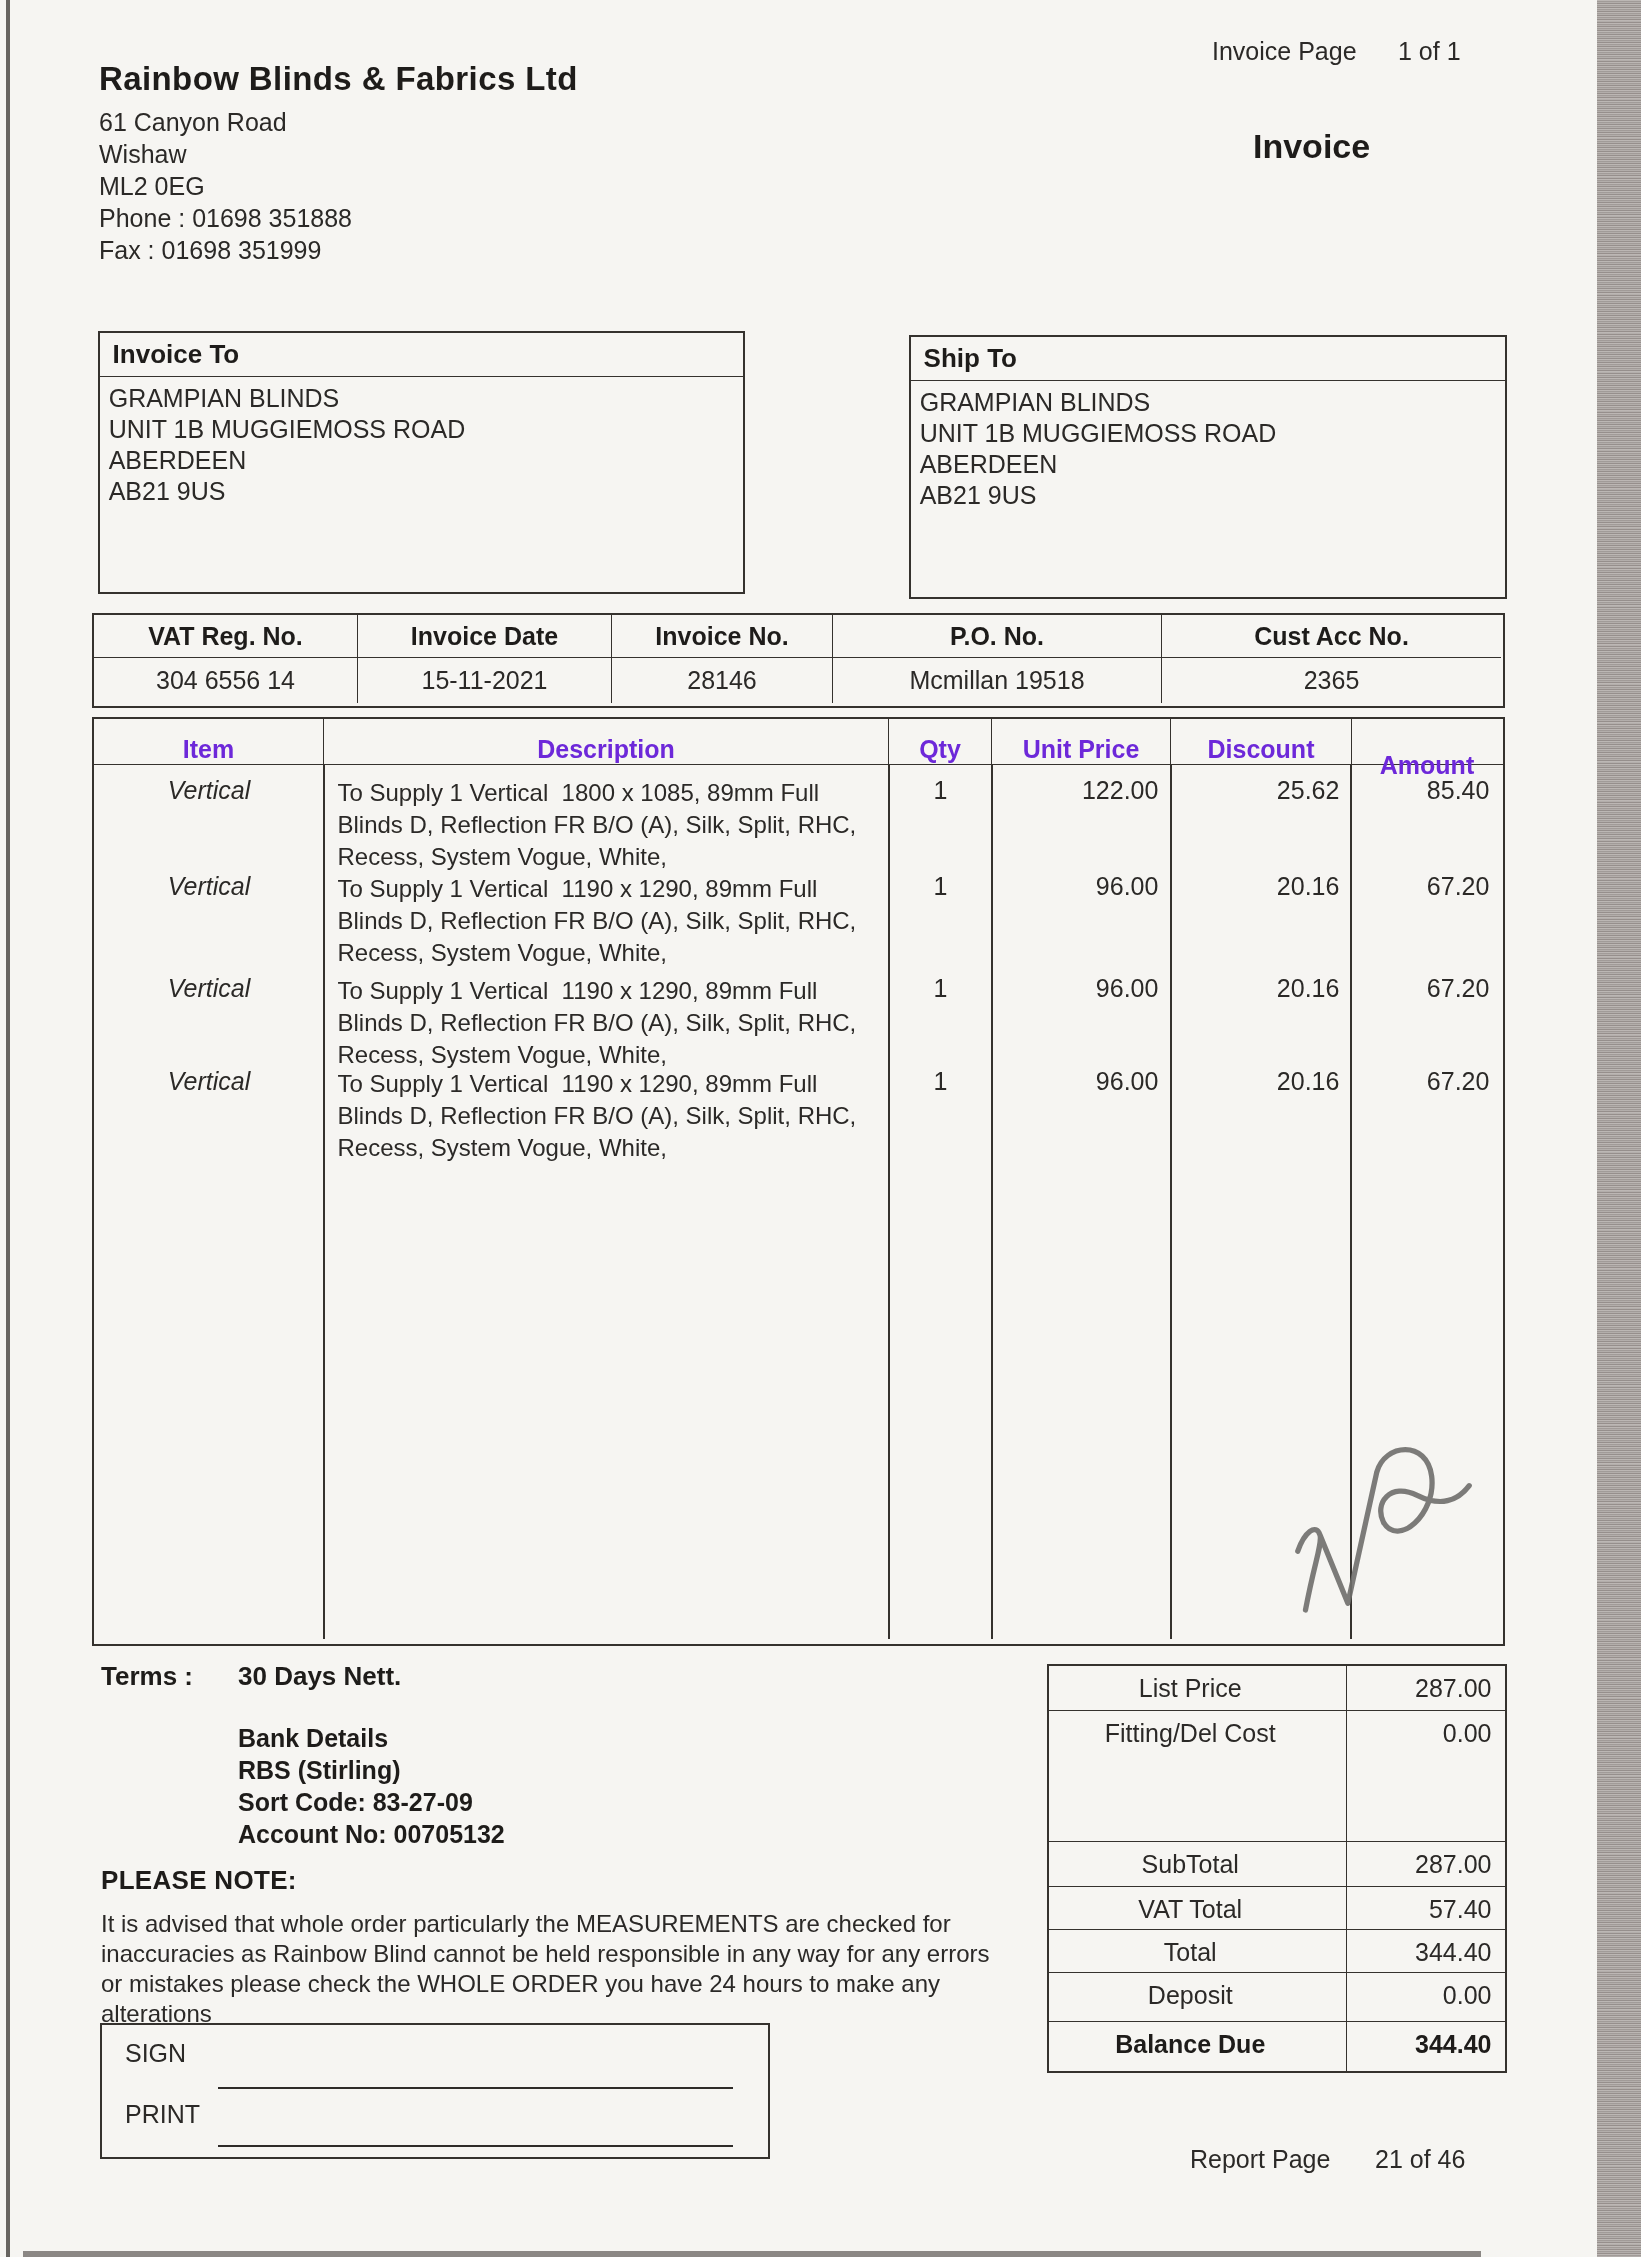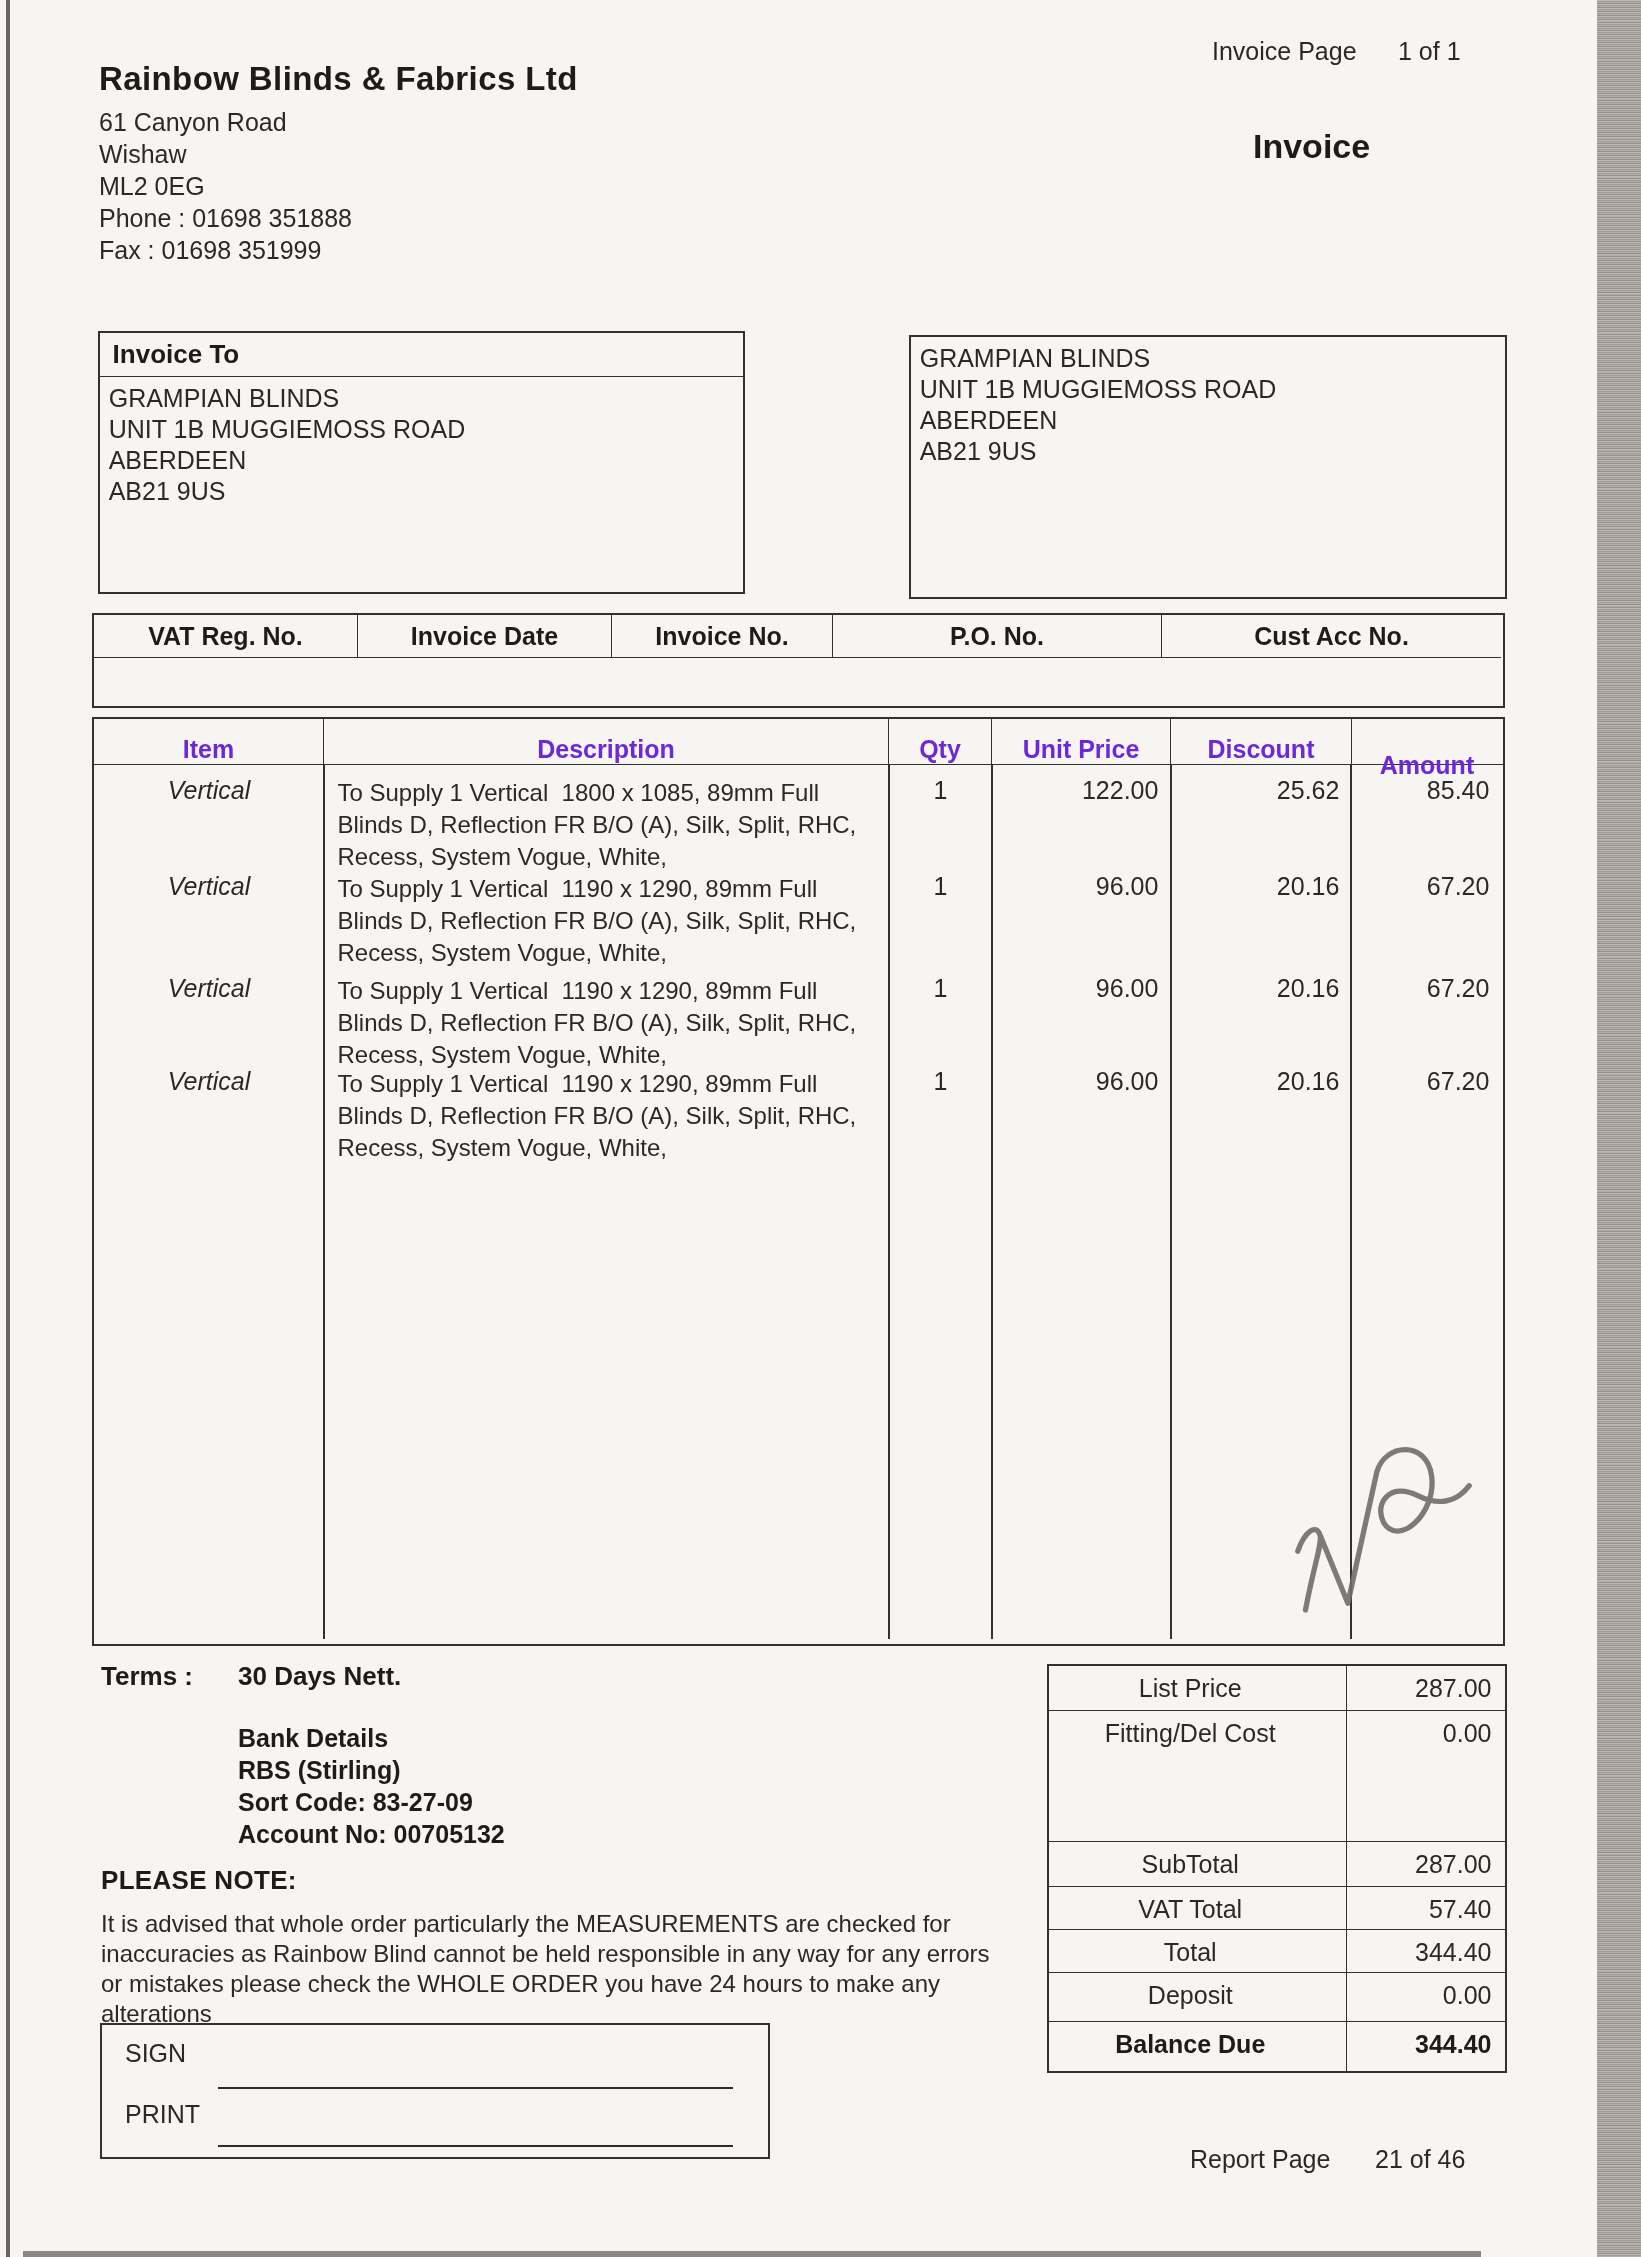--- a/index.html
+++ b/index.html
@@ -99,35 +99,43 @@
 <div class="abs addr-box" style="left:98px;top:331px;width:647px;height:263px;box-sizing:border-box;">
   <div class="hd">Invoice To</div>
   <div class="bd">
     <div>GRAMPIAN BLINDS</div>
     <div>UNIT 1B MUGGIEMOSS ROAD</div>
     <div>ABERDEEN</div>
     <div>AB21 9US</div>
   </div>
 </div>
 <div class="abs addr-box" style="left:909px;top:335px;width:598px;height:264px;box-sizing:border-box;">
+  <div class="hd">Ship To</div>
   <div class="bd">
     <div>GRAMPIAN BLINDS</div>
     <div>UNIT 1B MUGGIEMOSS ROAD</div>
     <div>ABERDEEN</div>
     <div>AB21 9US</div>
   </div>
 </div>
 
 <div class="abs meta">
   <div class="row h">
     <div class="cell">VAT Reg. No.</div>
     <div class="cell">Invoice Date</div>
     <div class="cell">Invoice No.</div>
     <div class="cell">P.O. No.</div>
     <div class="cell">Cust Acc No.</div>
+  </div>
+  <div class="row v">
+    <div class="cell">304 6556 14</div>
+    <div class="cell">15-11-2021</div>
+    <div class="cell">28146</div>
+    <div class="cell">Mcmillan 19518</div>
+    <div class="cell">2365</div>
   </div>
 </div>
 
 <div class="abs items">
   <div class="head">
     <div class="cell">Item</div>
     <div class="cell">Description</div>
     <div class="cell">Qty</div>
     <div class="cell">Unit Price</div>
     <div class="cell">Discount</div>

